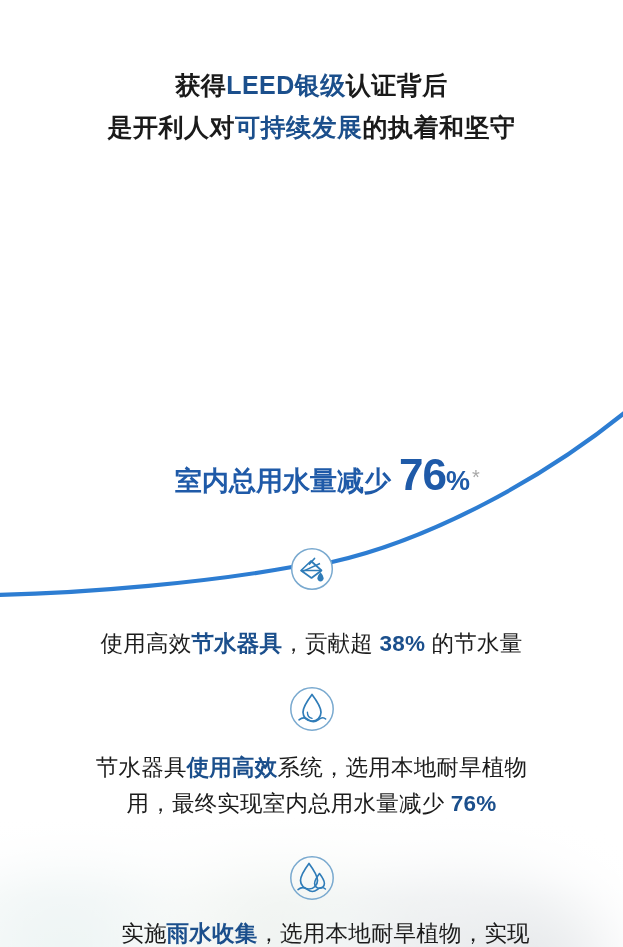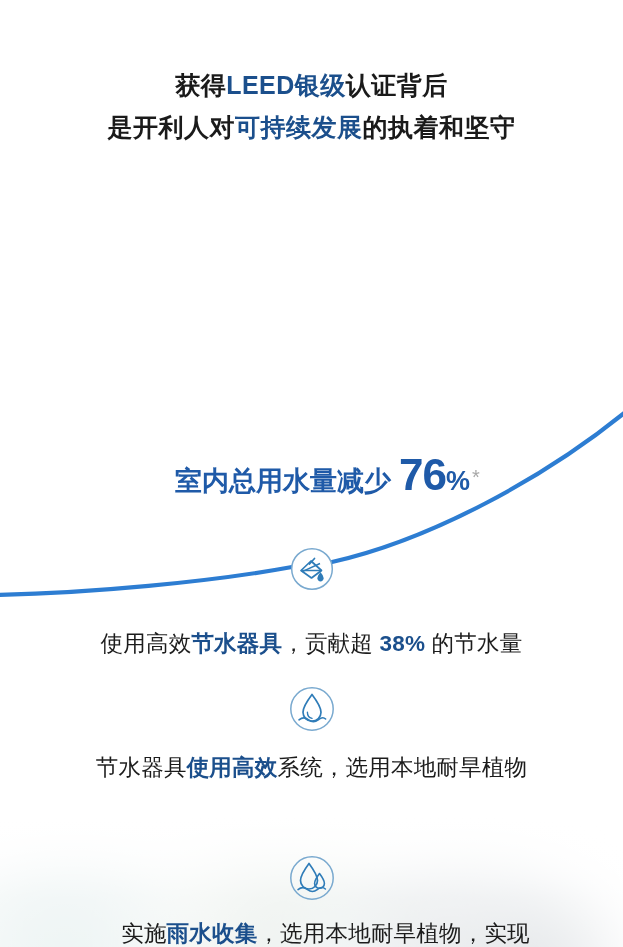--- a/index.html
+++ b/index.html
@@ -241,20 +241,23 @@
       <path d="M18.4 26.3 C18.4 29.6 20.2 31.9 23 32.4" fill="none" stroke="#2f7cb8" stroke-width="1.4" stroke-linecap="round"></path>
       <path d="M10 33.8 C13.2 31.2 16.4 31.2 19.6 33.8 C22.8 36.4 26 36.4 29.2 33.8 C32.4 31.2 35 31.4 36.6 33" fill="none" stroke="#2f7cb8" stroke-width="1.6" stroke-linecap="round"></path>
     </svg>
   </div>
 
   <div class="fact" style="top:702px;">
     <div class="fact-block">
       <div>
         <span>节水器具</span><span class="hl">使用高效</span><span>系统，选用本地耐旱植物</span>
       </div>
+      <div>
+        <span>用，最终实现室内总用水量减少 </span><span class="num">76%</span>
+      </div>
     </div>
   </div>
 
   <div class="icon-wrap" style="top:807px;">
     <svg width="46" height="46" viewBox="0 0 46 46" xmlns="http://www.w3.org/2000/svg">
       <circle cx="23" cy="23" r="21.2" fill="none" stroke="#79a9cf" stroke-width="1.5"></circle>
       <path d="M20 8.5 C20 8.5 11.5 20 11.5 25.5 C11.5 30.2 15.3 34 20 34 C24.7 34 28.5 30.2 28.5 25.5 C28.5 20 20 8.5 20 8.5 Z" fill="none" stroke="#2f7cb8" stroke-width="1.7" stroke-linejoin="round"></path>
       <path d="M30.5 18.5 C30.5 18.5 25.6 25 25.6 28.4 C25.6 31.1 27.8 33.3 30.5 33.3 C33.2 33.3 35.4 31.1 35.4 28.4 C35.4 25 30.5 18.5 30.5 18.5 Z" fill="none" stroke="#2f7cb8" stroke-width="1.6" stroke-linejoin="round"></path>
       <path d="M9 34.6 C12.2 31.9 15.4 31.9 18.6 34.6 C21.8 37.2 25 37.2 28.2 34.6 C31.4 31.9 34.4 32.2 36.4 34" fill="none" stroke="#2f7cb8" stroke-width="1.6" stroke-linecap="round"></path>
     </svg>

